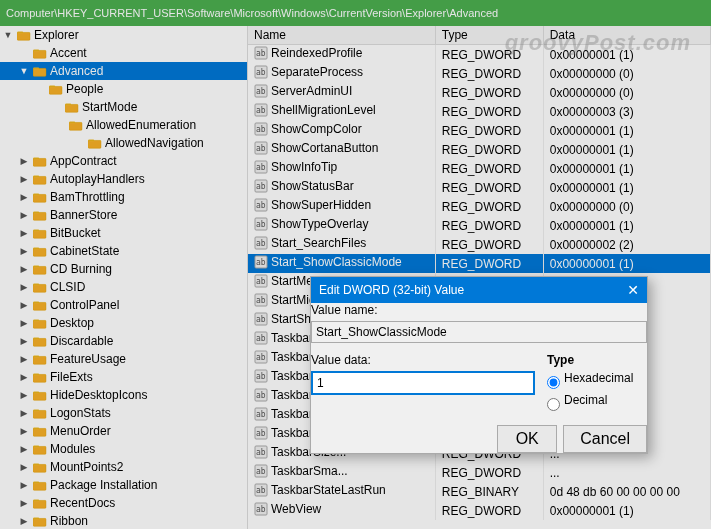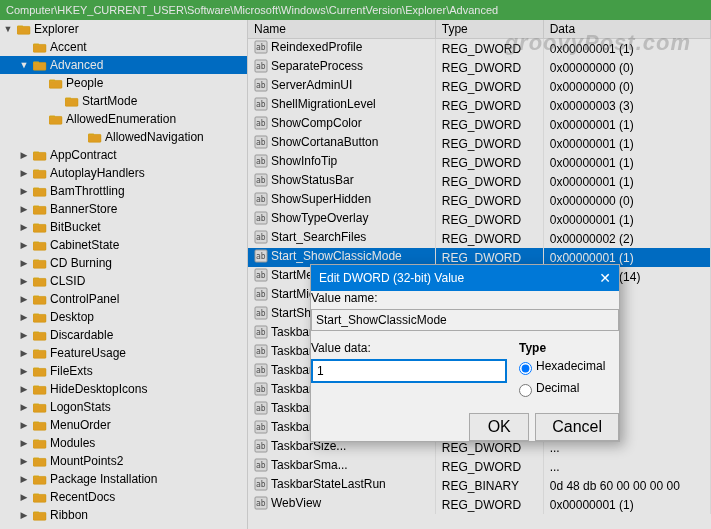--- a/index.html
+++ b/index.html
@@ -12,21 +12,21 @@
       overflow: hidden;
       position: relative;
     }
 
     
     .title-bar {
       background: #4CAF50;
       color: white;
       padding: 3px 6px;
       font-size: 11px;
-      height: 20px;
+      height: 26px;
       display: flex;
       align-items: center;
     }
 
     
     .main-container {
       display: flex;
       height: calc(529px - 20px);
       background: white;
     }
@@ -154,23 +154,23 @@
       z-index: 10;
       display: flex;
       align-items: center;
       justify-content: center;
     }
 
     .dialog {
       background: #f0f0f0;
       border: 1px solid #aaa;
       box-shadow: 4px 4px 12px rgba(0,0,0,0.3);
-      width: 310px;
+      width: 338px;
       position: absolute;
-      top: 264px;
+      top: 276px;
       left: 310px;
     }
 
     .dialog-titlebar {
       background: #0078d7;
       color: white;
       padding: 6px 8px;
       font-size: 12px;
       display: flex;
       justify-content: space-between;
@@ -220,21 +220,21 @@
       width: 100px;
     }
 
     .base-section label.section-label {
       font-weight: bold;
       margin-bottom: 4px;
     }
 
     .radio-row {
       display: flex;
-      align-items: center;
+      align-items: flex-end;
       gap: 4px;
       margin-bottom: 4px;
     }
 
     .radio-row input[type="radio"] {
       margin: 0;
     }
 
     .dialog-buttons {
       display: flex;
@@ -320,21 +320,21 @@
         <span class="folder-icon">
           <svg viewBox="0 0 16 14" xmlns="http://www.w3.org/2000/svg">
       <rect x="0" y="4" width="15" height="9" rx="1" fill="#F4C430"></rect>
       <rect x="0" y="4" width="15" height="9" rx="1" fill="#F9A825" opacity="0.7"></rect>
       <rect x="0" y="3" width="7" height="2" rx="1" fill="#F4C430"></rect>
       <rect x="0" y="4" width="15" height="9" rx="1" fill="none" stroke="#E0A000" stroke-width="0.5"></rect>
     </svg>
         </span>
         <span class="tree-label">StartMode</span>
       </div>
-      <div class="tree-item" style="padding-left: 32px;">
+      <div class="tree-item" style="padding-left: 52px;">
         <span class="tree-toggle" style="font-size: 9px; color: rgb(85, 85, 85);"></span>
         <span class="folder-icon">
           <svg viewBox="0 0 16 14" xmlns="http://www.w3.org/2000/svg">
       <rect x="0" y="4" width="15" height="9" rx="1" fill="#F4C430"></rect>
       <rect x="0" y="4" width="15" height="9" rx="1" fill="#F9A825" opacity="0.7"></rect>
       <rect x="0" y="3" width="7" height="2" rx="1" fill="#F4C430"></rect>
       <rect x="0" y="4" width="15" height="9" rx="1" fill="none" stroke="#E0A000" stroke-width="0.5"></rect>
     </svg>
         </span>
         <span class="tree-label">AllowedEnumeration</span>

